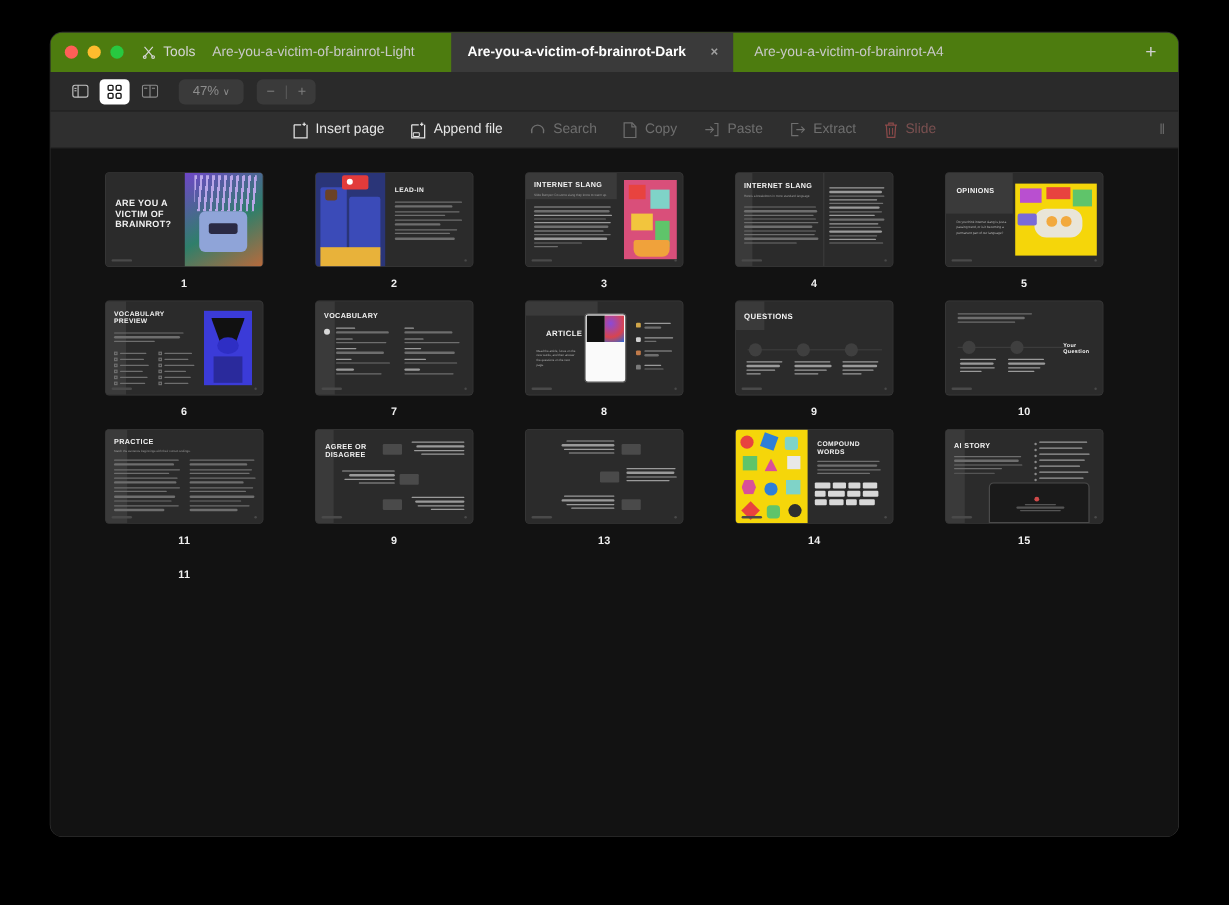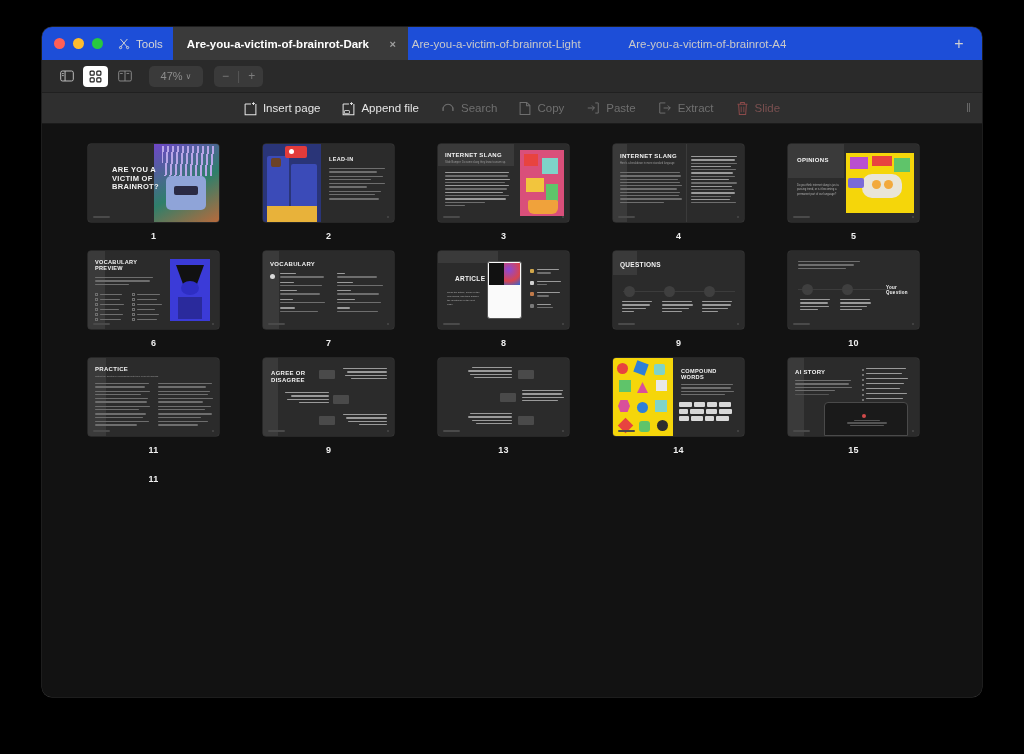--- a/index.html
+++ b/index.html
@@ -18,21 +18,21 @@
     background: #1c1c1c;
     border-radius: 10px;
     overflow: hidden;
     box-shadow: 0 0 0 0.5px #3a3a3a;
   }
 
   
   #tab-bar {
     position: relative;
     height: 33px;
-    background: #1d4ed8;
+    background: #4d7c0f;
     display: flex;
     align-items: stretch;
   }
   #traffic-lights {
     display: flex; align-items: center; gap: 8px;
     padding: 0 13px 0 12px;
   }
   .traffic-dot { width: 11px; height: 11px; border-radius: 50%; }
   .tl-close { background: #ff5f57; }
   .tl-min   { background: #febc2e; }
@@ -221,27 +221,27 @@
       <span>
         <svg width="13" height="13" viewBox="0 0 16 16" fill="none" stroke="#d6d6d6" stroke-width="1.2">
           <path d="M3 2.5 L11.5 12.5 M11.5 2.5 L3 12.5"></path>
           <circle cx="3.2" cy="13" r="1.4"></circle>
           <circle cx="11.8" cy="13" r="1.4"></circle>
         </svg>
       </span>
       <span>Tools</span>
     </div>
 
+    <div class="tab inactive-left">
+      <span>Are-you-a-victim-of-brainrot-Light</span>
+    </div>
+
     <div class="tab active">
       <span>Are-you-a-victim-of-brainrot-Dark</span>
       <span class="tab-close">×</span>
-    </div>
-
-    <div class="tab inactive-left">
-      <span>Are-you-a-victim-of-brainrot-Light</span>
     </div>
 
     <div class="tab right">
       <span>Are-you-a-victim-of-brainrot-A4</span>
     </div>
 
     <div id="new-tab-btn">+</div>
   </div>
 
   <div id="toolbar">
@@ -370,21 +370,21 @@
   <div id="canvas">
     <div id="grid">
 
       <div class="cell">
         <div class="thumb-wrap">
           <div class="thumb">
             <div class="art" style="left:66px;top:0;width:65px;height:78px;background:linear-gradient(150deg,#6f46c8,#2f7f6a 55%,#b86a3c);"></div>
             <div class="art" style="left:78px;top:32px;width:40px;height:34px;background:#8fa4d8;border-radius:5px;"></div>
             <div class="art" style="left:86px;top:42px;width:24px;height:9px;background:#2a2a44;border-radius:2px;"></div>
             <div class="art" style="left:74px;top:2px;width:52px;height:30px;background:repeating-linear-gradient(95deg,#b9a6e8 0 2px,transparent 2px 5px);"></div>
-            <div class="s-title" style="left:24px;top:22px;width:54px;font-size:7.5px;">ARE YOU A VICTIM OF BRAINROT?</div>
+            <div class="s-title" style="left:8px;top:22px;width:54px;font-size:7.5px;">ARE YOU A VICTIM OF BRAINROT?</div>
             <div class="footer-tag"></div>
           </div>
         </div>
         <div class="page-num">1</div>
       </div>
 
       <div class="cell">
         <div class="thumb-wrap">
           <div class="thumb">
             <div class="art" style="left:0;top:0;width:58px;height:78px;background:#2a3578;"></div>

